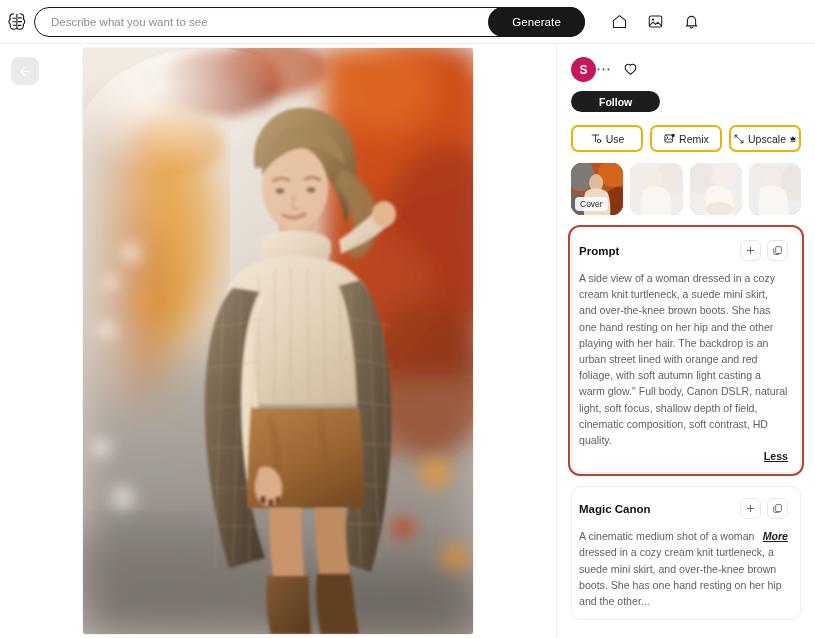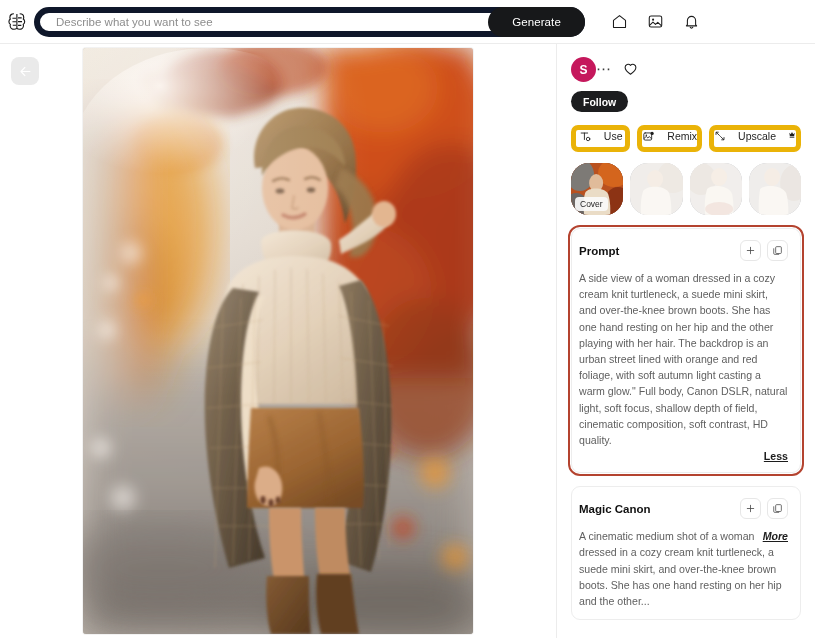--- a/index.html
+++ b/index.html
@@ -26,21 +26,21 @@
     flex: 0 0 auto;
   }
   .search-wrap {
     position: relative;
     flex: 0 0 auto;
     width: 551px; height: 30px;
     margin-left: 0px;
   }
   .search-input {
     width: 100%; height: 30px;
-    border: 6px solid #0f172a;
+    border: 1px solid #0f172a;
     border-radius: 16px;
     background: #fff;
     padding: 0 130px 0 16px;
     font-size: 11.5px;
     color: #2a2a2a;
     font-family: "Liberation Sans", sans-serif;
     outline: none;
   }
   .search-input::placeholder { color: #8d8d8d; }
   .generate-btn {
@@ -128,46 +128,46 @@
   }
   .author-time {
     font-size: 10px; color: #888; line-height: 14px; margin-top: 1px;
   }
   .author-actions { display: flex; align-items: center; gap: 10px; padding-top: 3px; }
   .dots { font-size: 15px; color: #3b3b3b; letter-spacing: 1px; cursor: pointer; line-height: 10px; }
 
   .follow-btn {
     margin-top: 9px;
     display: inline-flex; align-items: center; justify-content: center;
-    height: 21px; padding: 0 12px;
+    height: 21px; padding: 0 28px;
     background: #1c1d1f; color: #fff;
     border: none; border-radius: 11px;
     font-size: 10.5px; font-weight: 600;
     font-family: "Liberation Sans", sans-serif;
     cursor: pointer;
   }
 
   .action-row {
     display: flex; gap: 7px; margin-top: 13px;
   }
   .act-btn {
     flex: 1 1 0; height: 27px;
-    border: 5px solid #eab308; border-radius: 7px;
+    border: 2px solid #eab308; border-radius: 7px;
     background: #fff;
-    display: flex; justify-content: center; gap: 12px;
+    display: flex; align-items: center; justify-content: center; gap: 3px;
     font-size: 10.5px; color: #1f1f1f;
     cursor: pointer;
     font-family: "Liberation Sans", sans-serif;
   }
 
   .thumbs { display: flex; gap: 7px; margin-top: 11px; }
   .thumb {
     position: relative;
     width: 54px; height: 52px;
-    border-radius: 18px; overflow: hidden;
+    border-radius: 11px; overflow: hidden;
     cursor: pointer;
     background: #0f172a;
   }
   .thumb svg { display:block; width:100%; height:100%; }
   .thumb.faded { opacity: .30; }
   .cover-badge {
     position: absolute; left: 4px; bottom: 4px;
     background: rgba(250,250,250,.92);
     border-radius: 4px;
     font-size: 8.5px; color: #1d1d1d;

